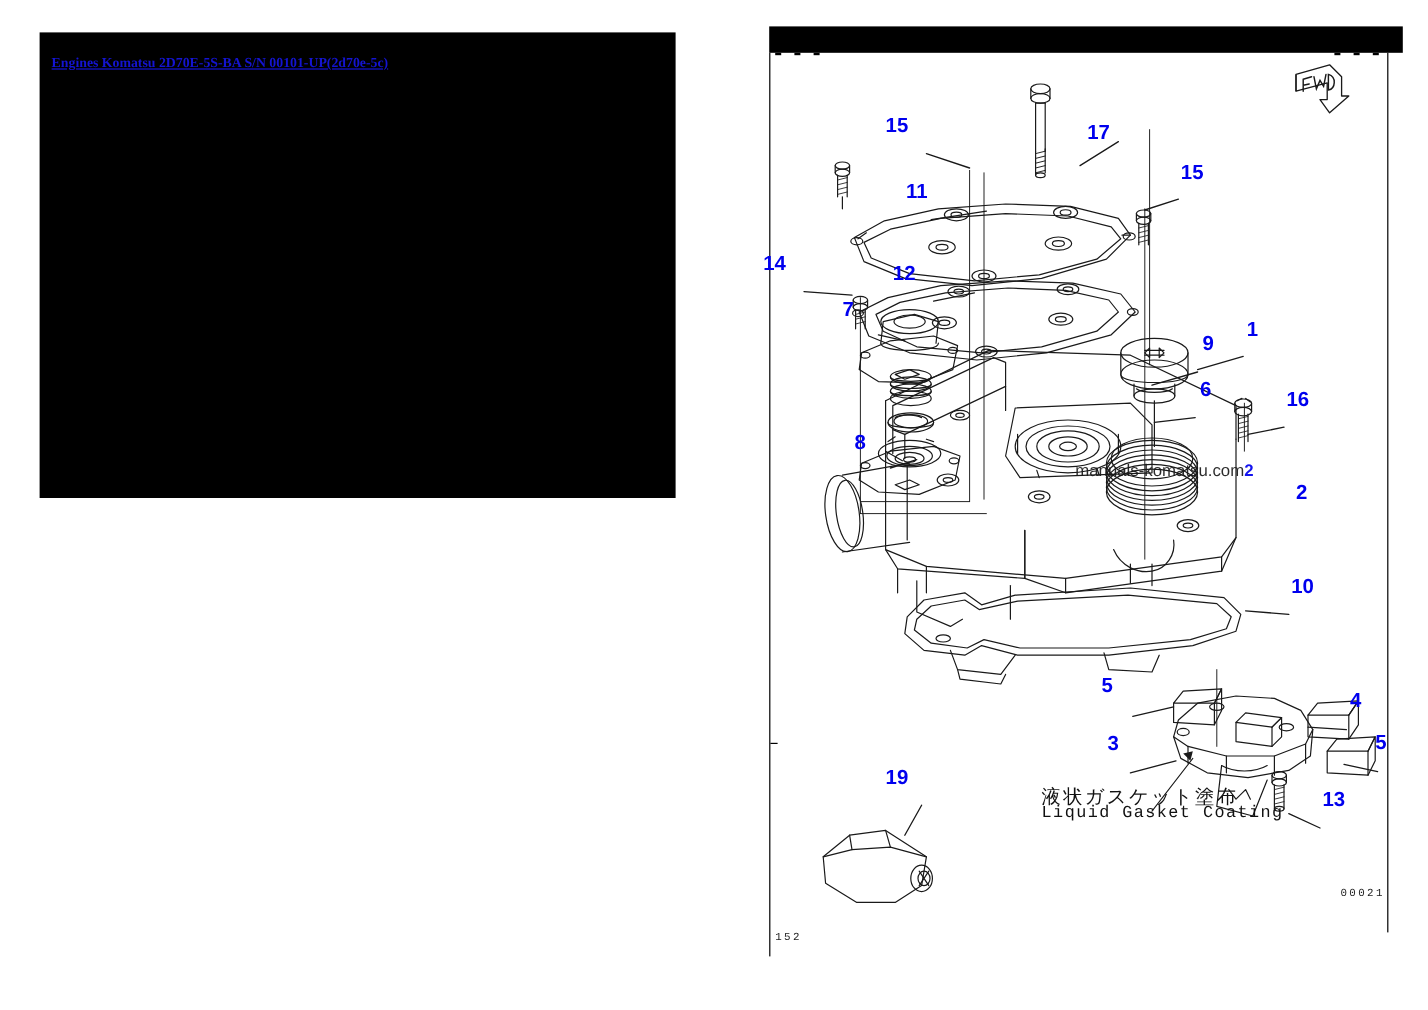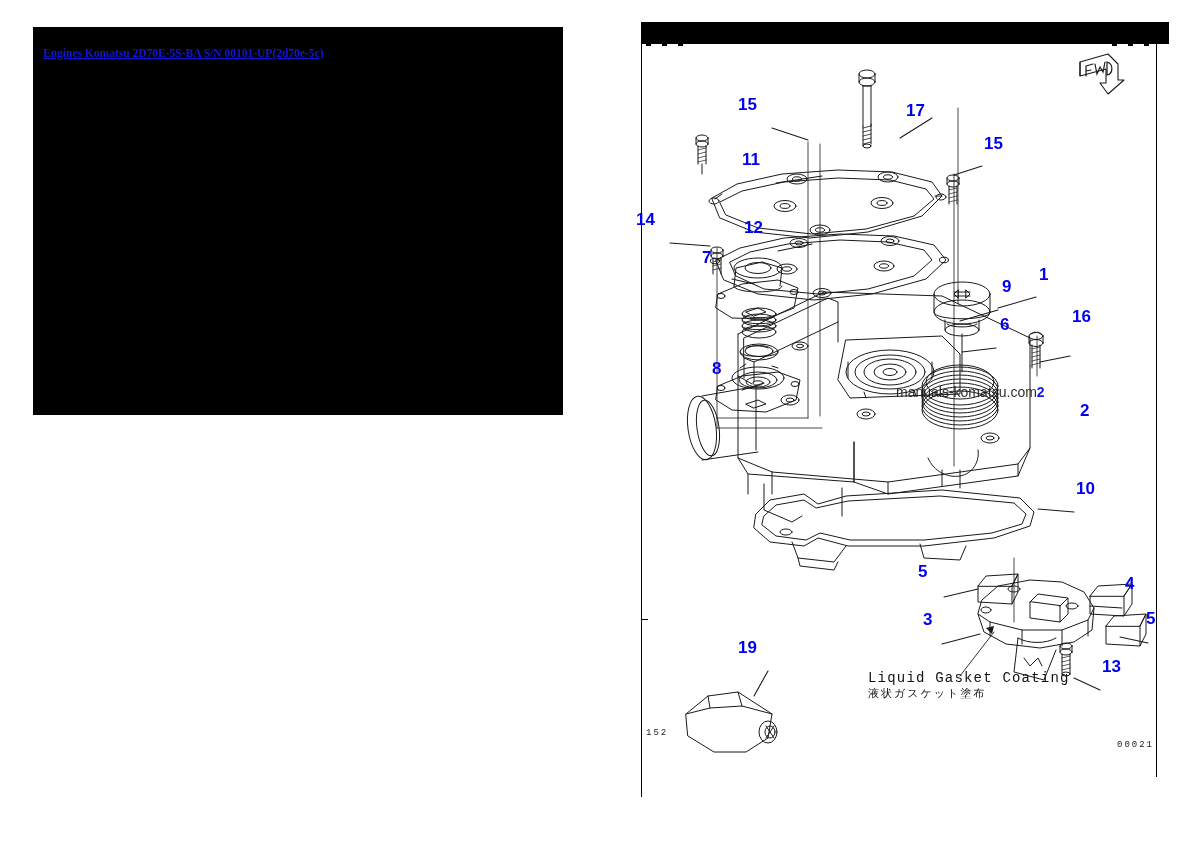--- a/index.html
+++ b/index.html
@@ -100,21 +100,21 @@
     top: 597px;
     width: 6px;
     height: 1px;
     background: #000;
   }
 
   
   #page-code-left {
     position: absolute;
     left: 18px;
-    top: 706px;
+    top: 754px;
     font-family: "Liberation Mono", monospace;
     font-size: 9px;
     letter-spacing: 2px;
     color: #222;
   }
   #page-code-right {
     position: absolute;
     left: 440px;
     top: 718px;
     width: 86px;
@@ -170,25 +170,24 @@
     color: #0000ee;
     font-weight: bold;
   }
 
   
   #note-jp {
     position: absolute;
     left: 240px;
     top: 632px;
     font-family: Liberation Mono, monospace;
-    font-size: 11px;
+    font-size: 16px;
     letter-spacing: 2px;
     color: #111;
     white-space: nowrap;
-    margin-top: 32px;
   }
   #note-en {
     position: absolute;
     left: 240px;
     top: 648px;
     font-family: "Liberation Mono", monospace;
     font-size: 14px;
     letter-spacing: 1.2px;
     color: #111;
     white-space: nowrap;
@@ -563,27 +562,27 @@
     <div class="callout" style="left:452px; top:380px;">2</div>
     <div class="callout" style="left:295px; top:589px;">3</div>
     <div class="callout" style="left:497px; top:553px;">4</div>
     <div class="callout" style="left:290px; top:541px;">5</div>
     <div class="callout" style="left:518px; top:588px;">5</div>
     <div class="callout" style="left:372px; top:294px;">6</div>
     <div class="callout" style="left:74px;  top:227px;">7</div>
     <div class="callout" style="left:84px;  top:338px;">8</div>
     <div class="callout" style="left:374px; top:256px;">9</div>
     <div class="callout" style="left:448px; top:458px;">10</div>
-    <div class="callout" style="left:114px; top:129px;">11</div>
+    <div class="callout" style="left:127px; top:129px;">11</div>
     <div class="callout" style="left:116px; top:197px;">12</div>
     <div class="callout" style="left:474px; top:636px;">13</div>
     <div class="callout" style="left:8px;   top:189px;">14</div>
     <div class="callout" style="left:110px; top:74px;">15</div>
     <div class="callout" style="left:356px; top:113px;">15</div>
-    <div class="callout" style="left:444px; top:286px;">16</div>
+    <div class="callout" style="left:444px; top:302px;">16</div>
     <div class="callout" style="left:278px; top:80px;">17</div>
     <div class="callout" style="left:110px; top:617px;">19</div>
 
     <div id="watermark"><span>manuals-komatsu.com</span><span class="wm-blue">2</span></div>
 
     <div id="note-jp">液状ガスケット塗布</div>
     <div id="note-en">Liquid Gasket Coating</div>
 
     <div id="page-code-left">152</div>
     <div id="page-code-right">00021</div>

